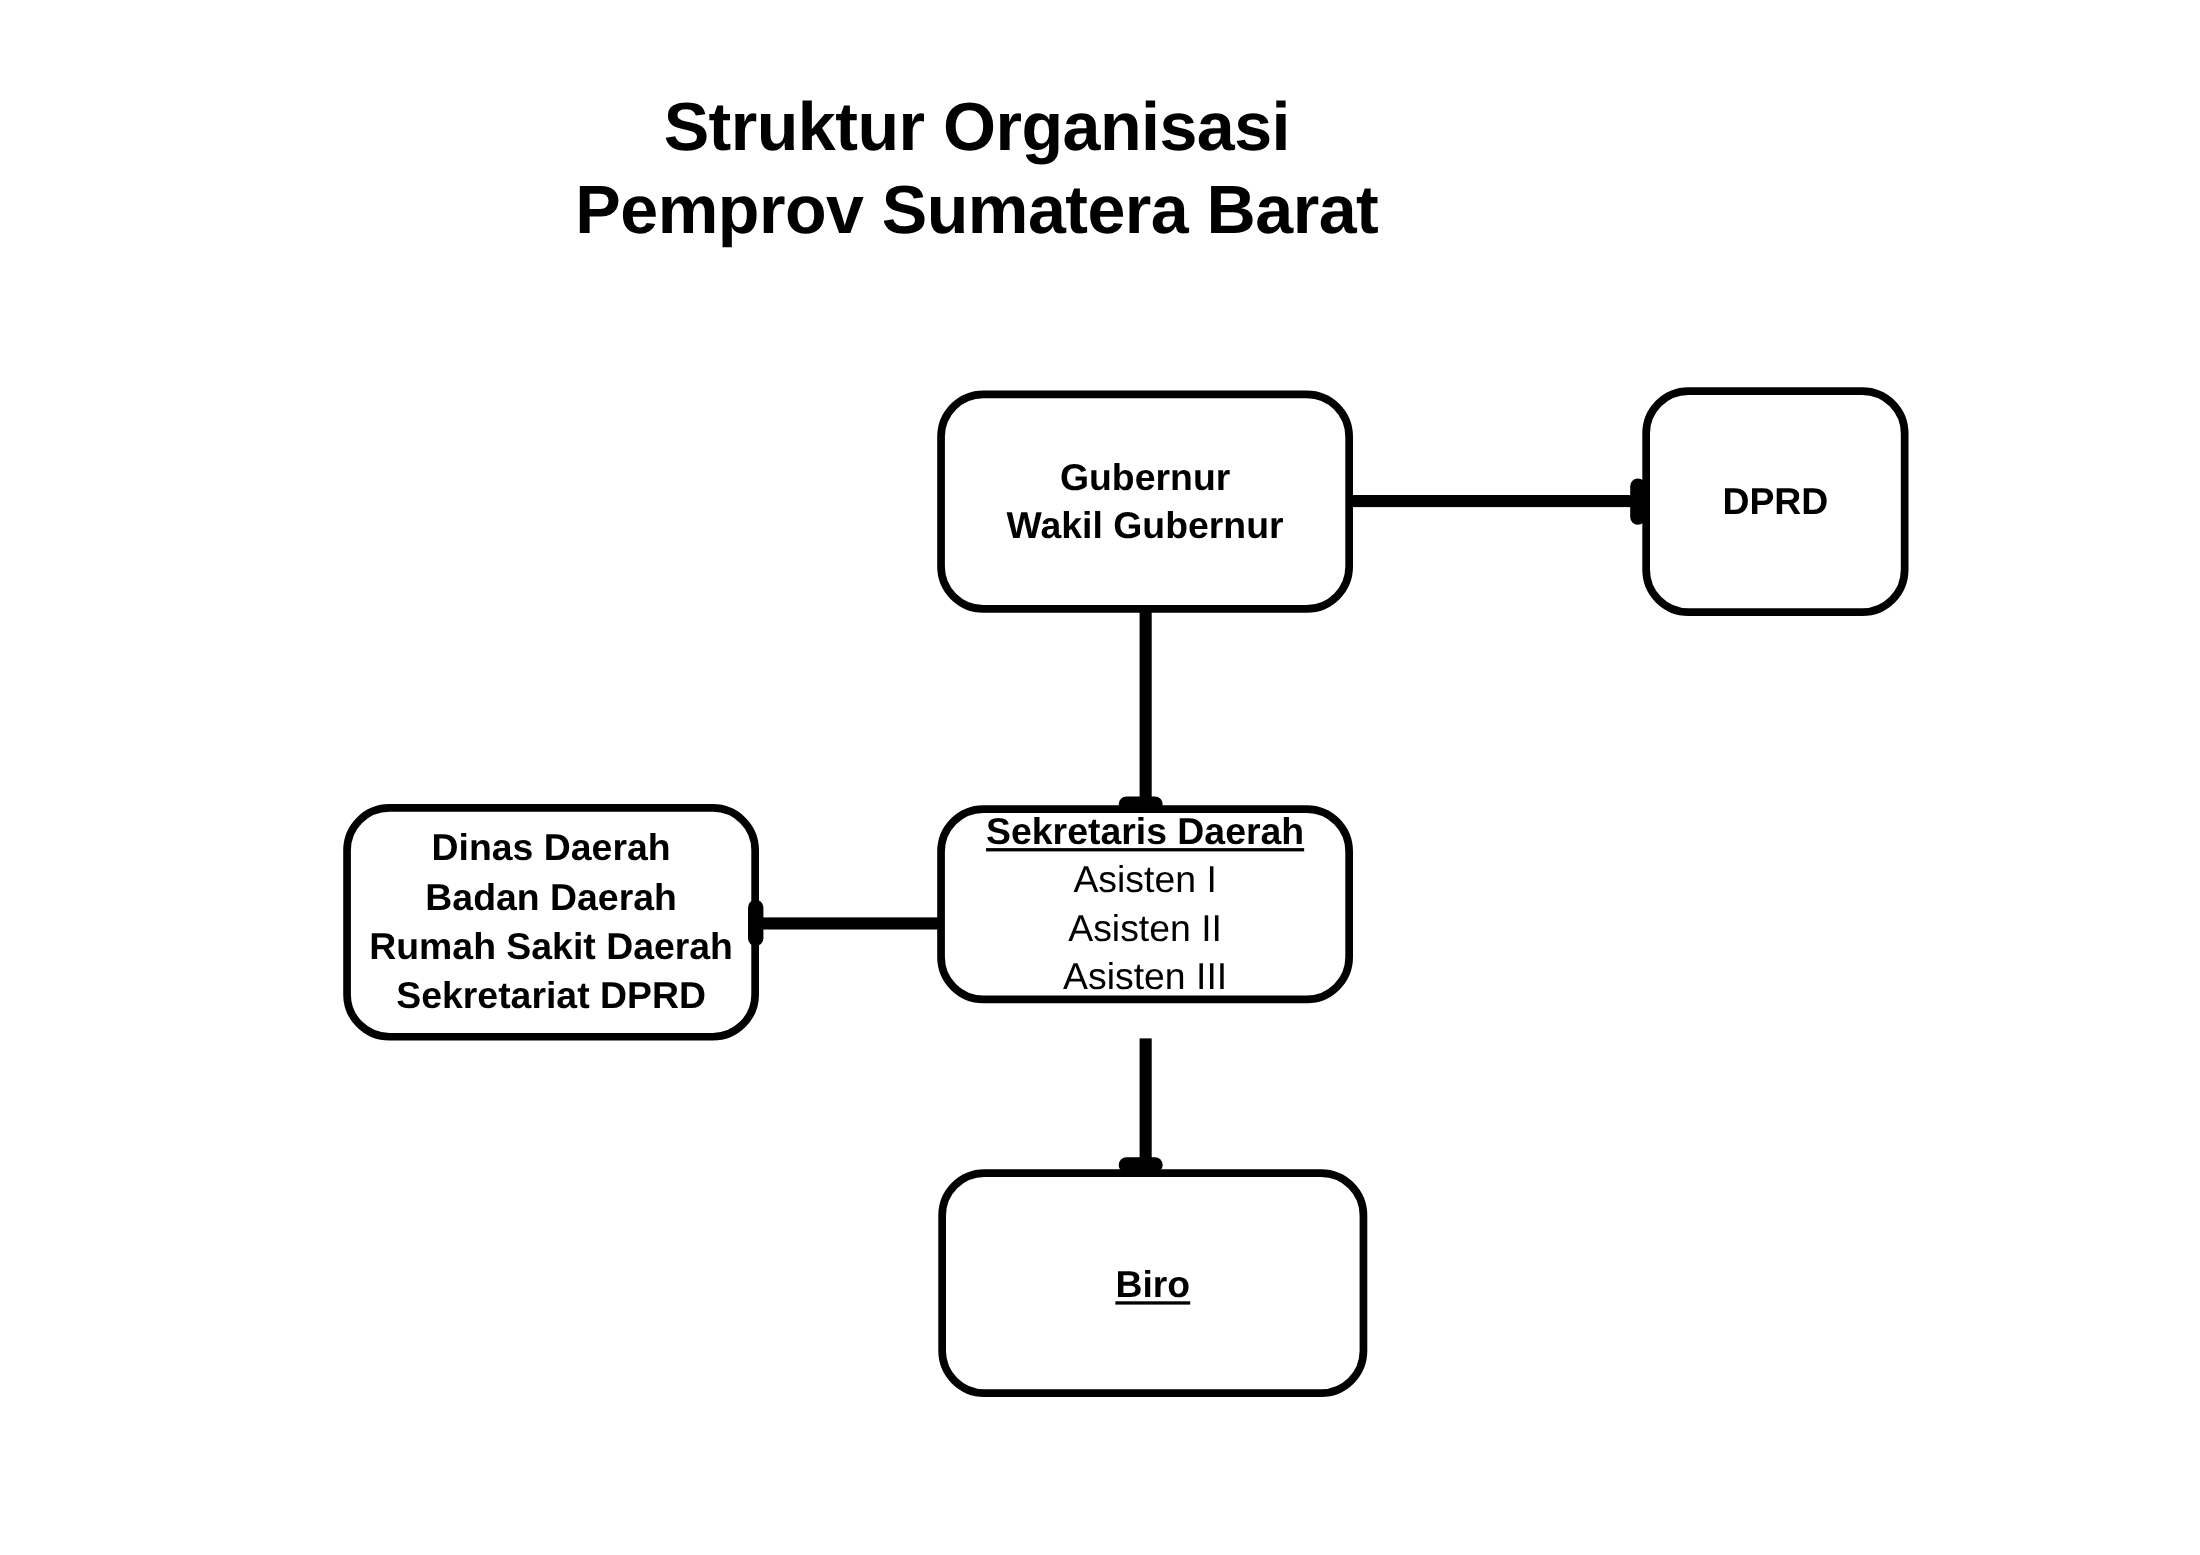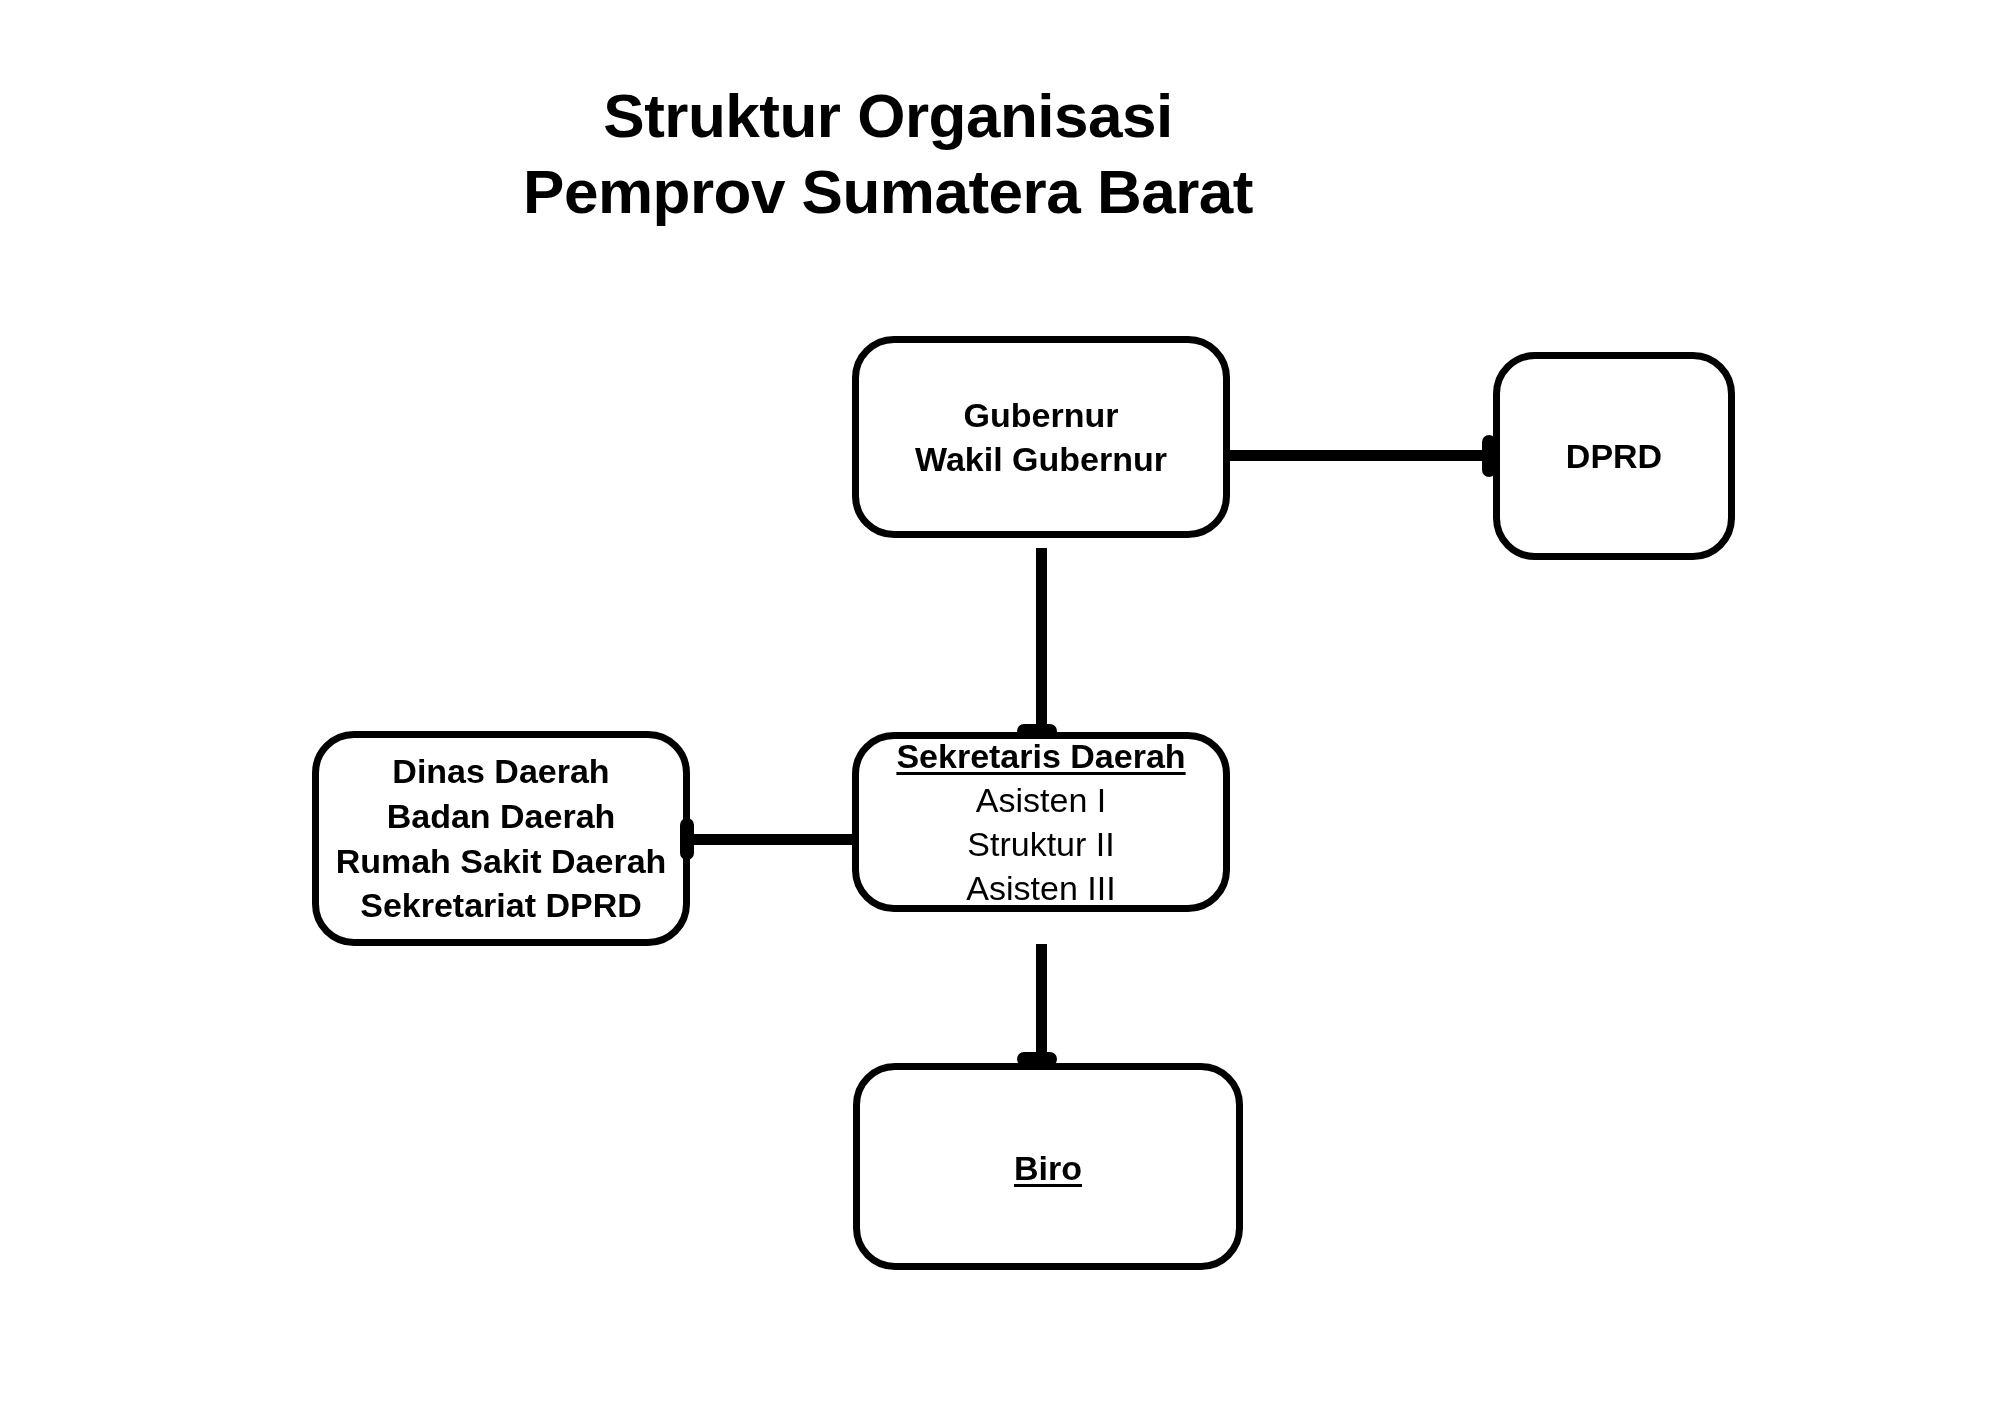--- a/index.html
+++ b/index.html
@@ -63,21 +63,21 @@
   .node-line.normal { font-weight: 400; }
   .node-line.heading {
     font-weight: 700;
     text-decoration: underline;
     text-underline-offset: 4px;
   }
   .node-line.overflow { overflow: visible; }
 
   
   #node-gubernur {
-    left: 852px; top: 336px; width: 378px; height: 202px;
+    left: 852px; top: 355px; width: 378px; height: 202px;
     justify-content: center;
   }
   #node-dprd {
     left: 1493px; top: 352px; width: 242px; height: 208px;
     justify-content: center;
   }
   #node-dprd .node-line { font-weight: 700; }
   #node-sekda {
     left: 852px; top: 732px; width: 378px; height: 180px;
     justify-content: center;
@@ -156,21 +156,21 @@
   <div class="node" id="node-dprd">
     <div class="node-inner">
       <span class="node-line">DPRD</span>
     </div>
   </div>
 
   <div class="node" id="node-sekda">
     <div class="node-inner">
       <span class="node-line heading">Sekretaris Daerah</span>
       <span class="node-line normal">Asisten I</span>
-      <span class="node-line normal">Struktur II</span>
+      <span class="node-line normal">Asisten II</span>
       <span class="node-line normal">Asisten III</span>
     </div>
   </div>
 
   <div class="node" id="node-dinas">
     <div class="node-inner">
       <span class="node-line bold overflow">Dinas Daerah</span>
       <span class="node-line bold overflow">Badan Daerah</span>
       <span class="node-line bold overflow">Rumah Sakit Daerah</span>
       <span class="node-line bold overflow">Sekretariat DPRD</span>

